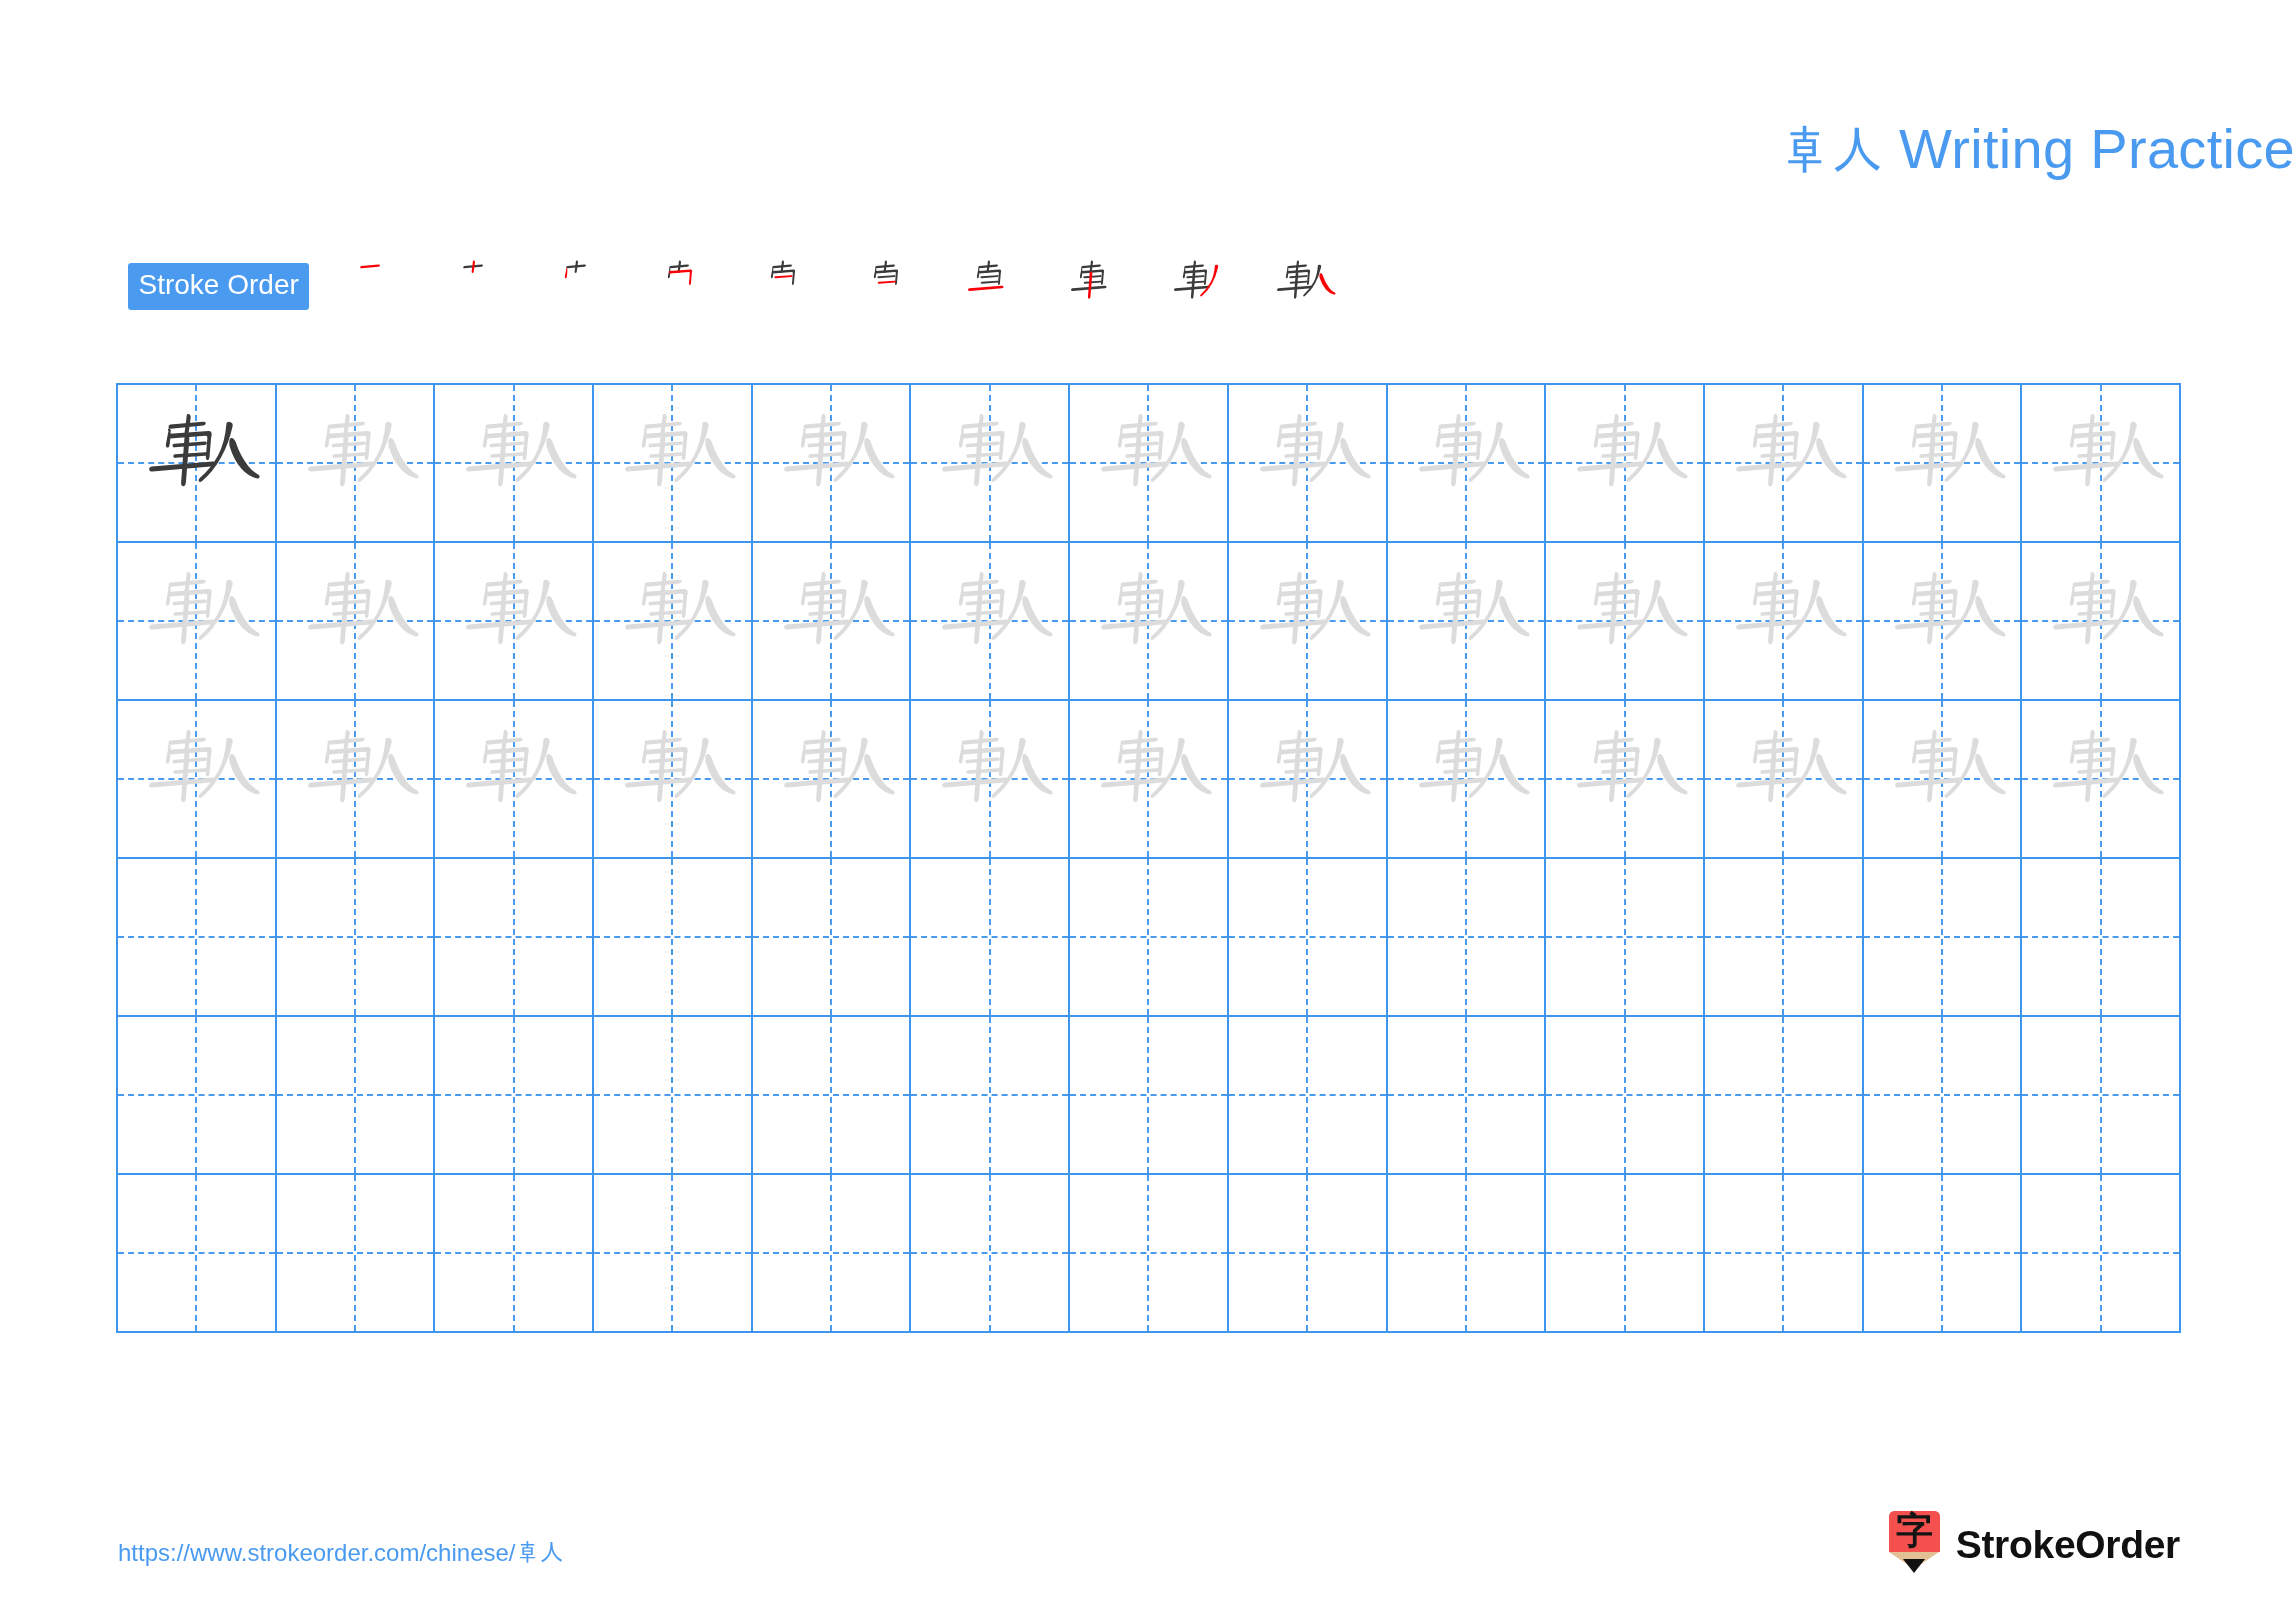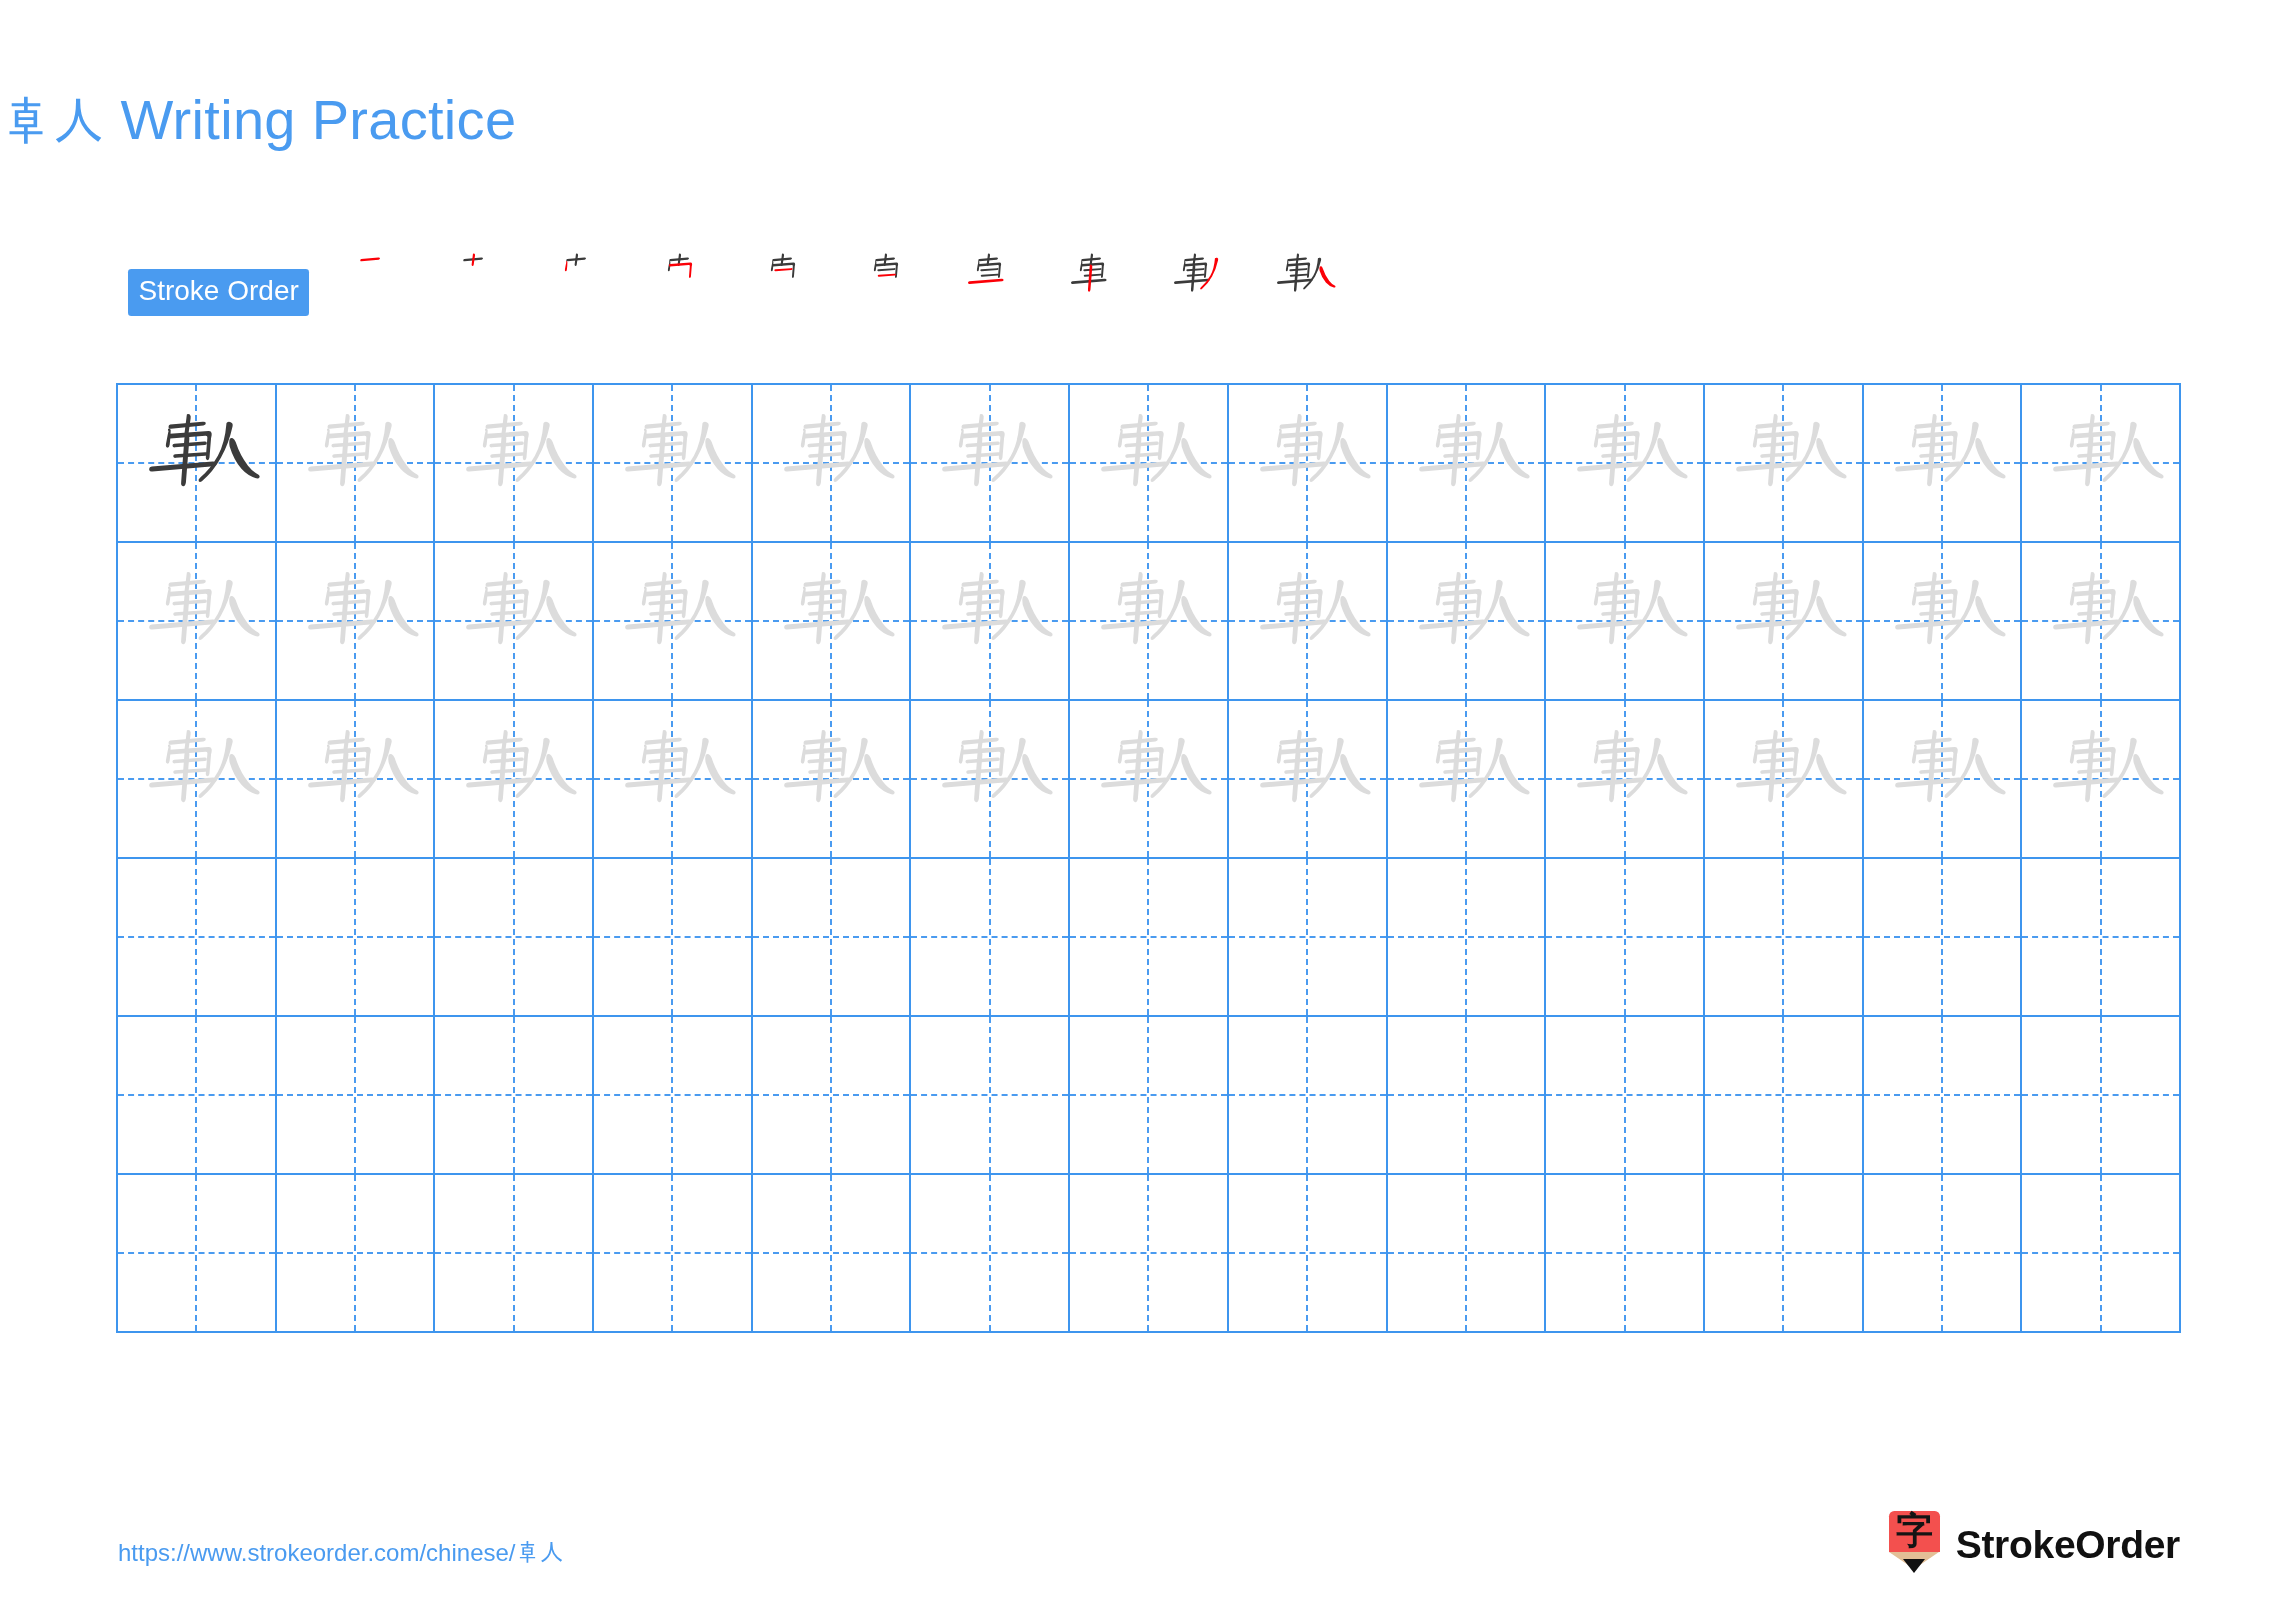--- a/index.html
+++ b/index.html
@@ -11,43 +11,43 @@
     width: 2295px;
     height: 1622px;
     position: relative;
     font-family: "Liberation Sans", sans-serif;
     overflow: hidden;
   }
 
   
   #page-title {
     position: absolute;
-    top: 87px;
+    top: 116px;
     left: 0;
     width: 2295px;
-    text-align: left;
+    text-align: right;
     font-size: 56px;
     color: #4a9bf0;
     font-weight: 400;
     letter-spacing: 0.3px;
     white-space: nowrap;
   }
   #page-title .title-char {
     font-family: "DejaVu Sans", sans-serif;
     font-size: 52px;
     vertical-align: -1.3px;
   }
 
   
   #stroke-order-row {
     position: absolute;
     top: 257px;
     left: 128px;
     display: flex;
-    align-items: flex-end;
+    align-items: center;
     height: 59px;
   }
   #stroke-order-badge {
     background: #4a9bf0;
     color: #ffffff;
     font-size: 28px;
     line-height: 1;
     padding: 8.5px 10.5px 11px 10.5px;
     border-radius: 3.3px;
     white-space: nowrap;

